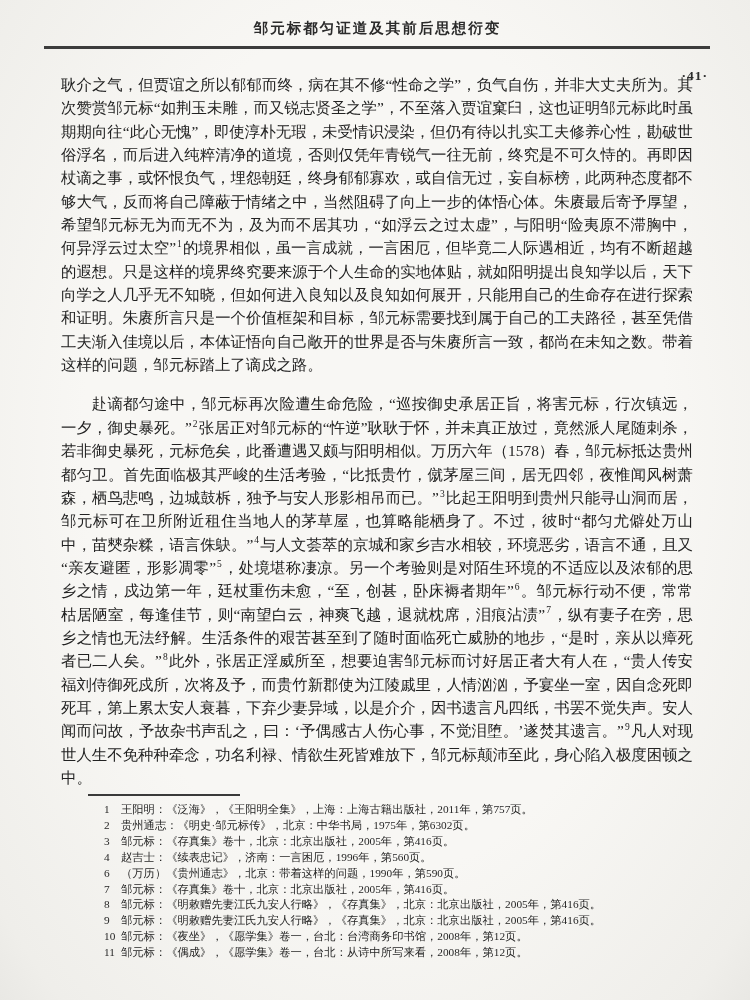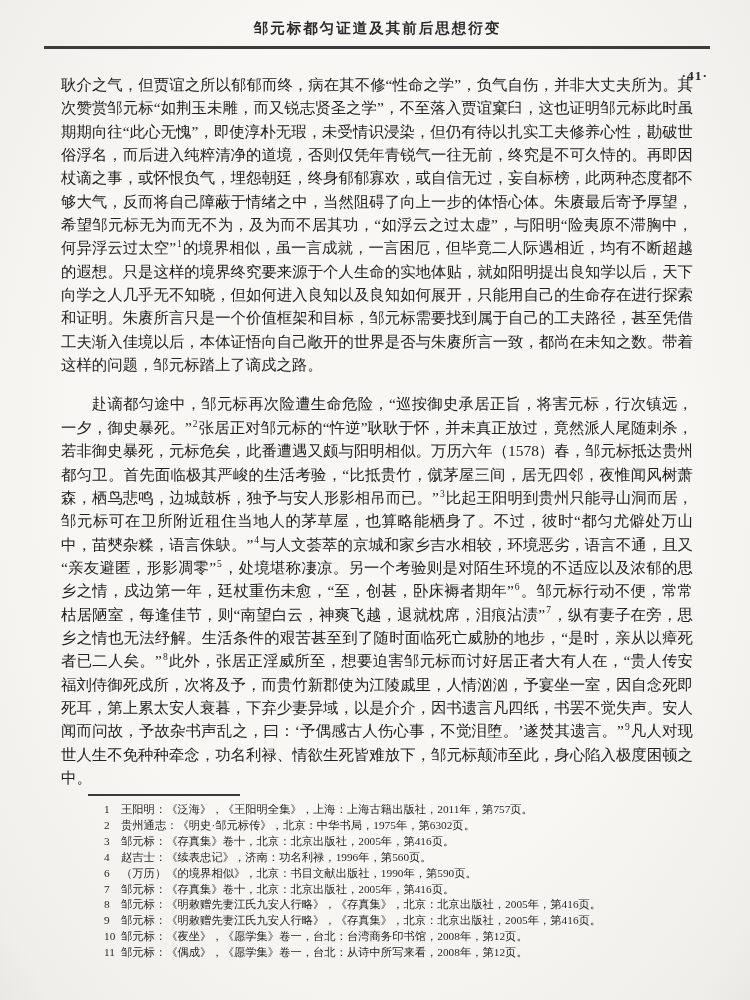--- a/index.html
+++ b/index.html
@@ -62,21 +62,21 @@
   <div class="body-text" id="body-text">
       <p class="para">耿介之气，但贾谊之所以郁郁而终，病在其不修“性命之学”，负气自伤，并非大丈夫所为。其次赞赏邹元标“如荆玉未雕，而又锐志贤圣之学”，不至落入贾谊窠臼，这也证明邹元标此时虽期期向往“此心无愧”，即使淳朴无瑕，未受情识浸染，但仍有待以扎实工夫修养心性，勘破世俗浮名，而后进入纯粹清净的道境，否则仅凭年青锐气一往无前，终究是不可久恃的。再即因杖谪之事，或怀恨负气，埋怨朝廷，终身郁郁寡欢，或自信无过，妄自标榜，此两种态度都不够大气，反而将自己障蔽于情绪之中，当然阻碍了向上一步的体悟心体。朱赓最后寄予厚望，希望邹元标无为而无不为，及为而不居其功，“如浮云之过太虚”，与阳明“险夷原不滞胸中，何异浮云过太空”<sup class="fnref">1</sup>的境界相似，虽一言成就，一言困厄，但毕竟二人际遇相近，均有不断超越的遐想。只是这样的境界终究要来源于个人生命的实地体贴，就如阳明提出良知学以后，天下向学之人几乎无不知晓，但如何进入良知以及良知如何展开，只能用自己的生命存在进行探索和证明。朱赓所言只是一个价值框架和目标，邹元标需要找到属于自己的工夫路径，甚至凭借工夫渐入佳境以后，本体证悟向自己敞开的世界是否与朱赓所言一致，都尚在未知之数。带着这样的问题，邹元标踏上了谪戍之路。</p>
       <p class="para indent">赴谪都匀途中，邹元标再次险遭生命危险，“巡按御史承居正旨，将害元标，行次镇远，一夕，御史暴死。”<sup class="fnref">2</sup>张居正对邹元标的“忤逆”耿耿于怀，并未真正放过，竟然派人尾随刺杀，若非御史暴死，元标危矣，此番遭遇又颇与阳明相似。万历六年（1578）春，邹元标抵达贵州都匀卫。首先面临极其严峻的生活考验，“比抵贵竹，僦茅屋三间，居无四邻，夜惟闻风树萧森，栖鸟悲鸣，边城鼓柝，独予与安人形影相吊而已。”<sup class="fnref">3</sup>比起王阳明到贵州只能寻山洞而居，邹元标可在卫所附近租住当地人的茅草屋，也算略能栖身了。不过，彼时“都匀尤僻处万山中，苗僰杂糅，语言侏鴃。”<sup class="fnref">4</sup>与人文荟萃的京城和家乡吉水相较，环境恶劣，语言不通，且又“亲友避匿，形影凋零”<sup class="fnref">5</sup>，处境堪称凄凉。另一个考验则是对陌生环境的不适应以及浓郁的思乡之情，戍边第一年，廷杖重伤未愈，“至，创甚，卧床褥者期年”<sup class="fnref">6</sup>。邹元标行动不便，常常枯居陋室，每逢佳节，则“南望白云，神爽飞越，退就枕席，泪痕沾渍”<sup class="fnref">7</sup>，纵有妻子在旁，思乡之情也无法纾解。生活条件的艰苦甚至到了随时面临死亡威胁的地步，“是时，亲从以瘴死者已二人矣。”<sup class="fnref">8</sup>此外，张居正淫威所至，想要迫害邹元标而讨好居正者大有人在，“贵人传安福刘侍御死戍所，次将及予，而贵竹新郡使为江陵戚里，人情汹汹，予宴坐一室，因自念死即死耳，第上累太安人衰暮，下弃少妻异域，以是介介，因书遗言凡四纸，书罢不觉失声。安人闻而问故，予故杂书声乱之，曰：‘予偶感古人伤心事，不觉泪堕。’遂焚其遗言。”<sup class="fnref">9</sup>凡人对现世人生不免种种牵念，功名利禄、情欲生死皆难放下，邹元标颠沛至此，身心陷入极度困顿之中。</p>
     </div>
 
   <div class="fn-rule"></div>
   <div class="footnotes" id="footnotes">
       <div class="fn"><span class="fn-num">1</span><span>王阳明：《泛海》，《王阳明全集》，上海：上海古籍出版社，2011年，第757页。</span></div>
       <div class="fn"><span class="fn-num">2</span><span>贵州通志：《明史·邹元标传》，北京：中华书局，1975年，第6302页。</span></div>
       <div class="fn"><span class="fn-num">3</span><span>邹元标：《存真集》卷十，北京：北京出版社，2005年，第416页。</span></div>
-      <div class="fn"><span class="fn-num">4</span><span>赵吉士：《续表忠记》，济南：功名利禄，1996年，第560页。</span></div>
-      <div class="fn"><span class="fn-num">6</span><span>（万历）《的境界相似》，北京：书目文献出版社，1990年，第590页。</span></div>
+      <div class="fn"><span class="fn-num">4</span><span>赵吉士：《续表忠记》，济南：一言困厄，1996年，第560页。</span></div>
+      <div class="fn"><span class="fn-num">6</span><span>（万历）《贵州通志》，北京：带着这样的问题，1990年，第590页。</span></div>
       <div class="fn"><span class="fn-num">7</span><span>邹元标：《存真集》卷十，北京：北京出版社，2005年，第416页。</span></div>
       <div class="fn"><span class="fn-num">8</span><span>邹元标：《明敕赠先妻江氏九安人行略》，《存真集》，北京：北京出版社，2005年，第416页。</span></div>
       <div class="fn"><span class="fn-num">9</span><span>邹元标：《明敕赠先妻江氏九安人行略》，《存真集》，北京：北京出版社，2005年，第416页。</span></div>
       <div class="fn"><span class="fn-num">10</span><span>邹元标：《夜坐》，《愿学集》卷一，台北：台湾商务印书馆，2008年，第12页。</span></div>
       <div class="fn"><span class="fn-num">11</span><span>邹元标：《偶成》，《愿学集》卷一，台北：从诗中所写来看，2008年，第12页。</span></div>
     </div>
 </div>
 
 </body></html>

